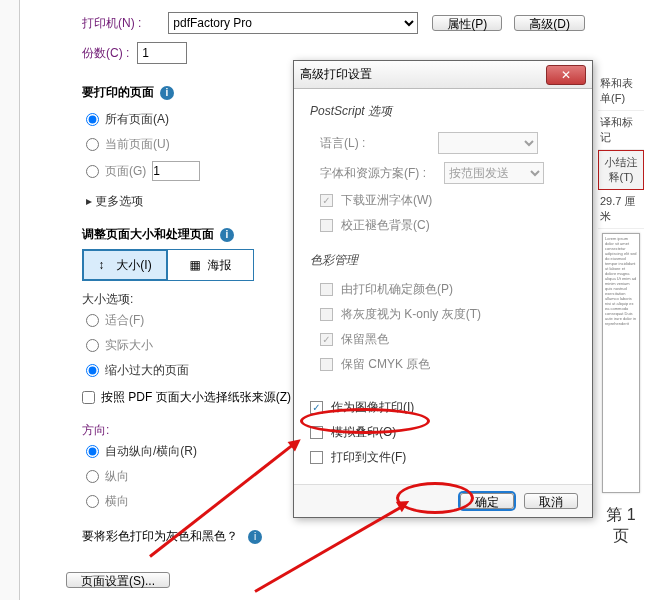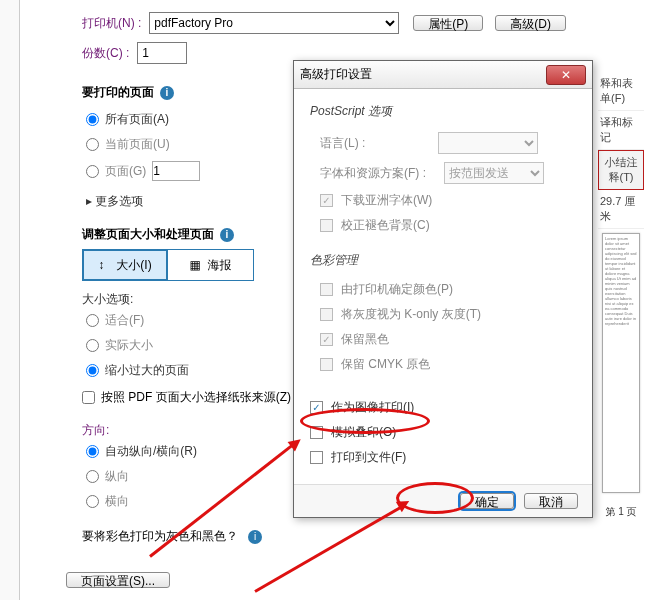--- a/index.html
+++ b/index.html
@@ -5,21 +5,21 @@
 * { box-sizing: border-box; margin: 0; padding: 0; font-family: "Microsoft YaHei", "SimSun", sans-serif; font-size: 12px; }
 body { background: #f0f0f0; width: 646px; height: 600px; position: relative; overflow: hidden; }
 
 .main-panel { position: absolute; left: 0; top: 0; width: 646px; height: 600px; background: #fff; }
 .left-strip { position: absolute; left: 0; top: 0; width: 20px; height: 600px; background: #f9f9f9; border-right: 1px solid #ccc; }
 .printer-area { position: absolute; left: 82px; top: 12px; width: 560px; }
 
 .row { display: flex; align-items: center; margin-bottom: 8px; }
 .lbl { color: #701a75; }
 
-select.printer { width: 250px; height: 22px; border: 1px solid #7a7a7a; background: #fff; }
+select.printer { width: 250px; height: 22px; border: 1px solid #7a7a7a; background: #fff; margin-left: 19px; }
 .btn { height: 16px; padding: 0 14px; border: 1px solid #8a8a8a; background: linear-gradient(#fdfdfd,#e5e5e5); border-radius: 3px; cursor: pointer; }
 
 input.num { width: 50px; height: 22px; border: 1px solid #7a7a7a; text-align: left; padding-left: 4px; }
 
 .section-title { font-weight: bold; padding-top: 12px; padding-bottom: 6px; display: flex; align-items: center; gap: 6px; }
 .help-badge { display:inline-block; width:14px; height:14px; border-radius:50%; background:#2a7ab0; color:#fff; font-size:10px; text-align:center; line-height:14px; }
 
 .radio-list { padding-left: 4px; }
 .radio-row { display: flex; align-items: center; gap: 6px; padding: 4px 0; color: #333; }
 .radio-row.disabled { color: #888; }
@@ -55,21 +55,21 @@
 
 .annot { position:absolute; pointer-events:none; }
 .ellipse { border: 3px solid #d11; border-radius: 50%; }
 .arrow-line { position:absolute; background:#d11; height:3px; transform-origin: left center; }
 .arrow-head { position:absolute; width:0; height:0; border-left:12px solid #d11; border-top:6px solid transparent; border-bottom:6px solid transparent; }
 
 
 .right-panel { position:absolute; left: 598px; top: 72px; width: 46px; height: 480px; }
 .rp-item { padding: 4px 2px; font-size: 11px; color:#444; border-bottom: 1px solid #eee; }
 .thumb { width: 38px; height: 260px; margin: 4px auto; background:#fff; border:1px solid #aaa; box-shadow: 0 0 2px rgba(0,0,0,0.2); font-size:4px; line-height:5px; color:#777; padding:2px; overflow:hidden; }
-.page-lbl { text-align:center; font-size:10px; color:#333; padding-top:8px; }
+.page-lbl { text-align:center; font-size:16px; color:#333; padding-top:8px; }
 
 .page-setup { position:absolute; left: 66px; bottom: 12px; }
 </style>
 </head>
 <body>
 
 <div class="main-panel">
   <div class="left-strip"></div>
 
   <div class="printer-area">

